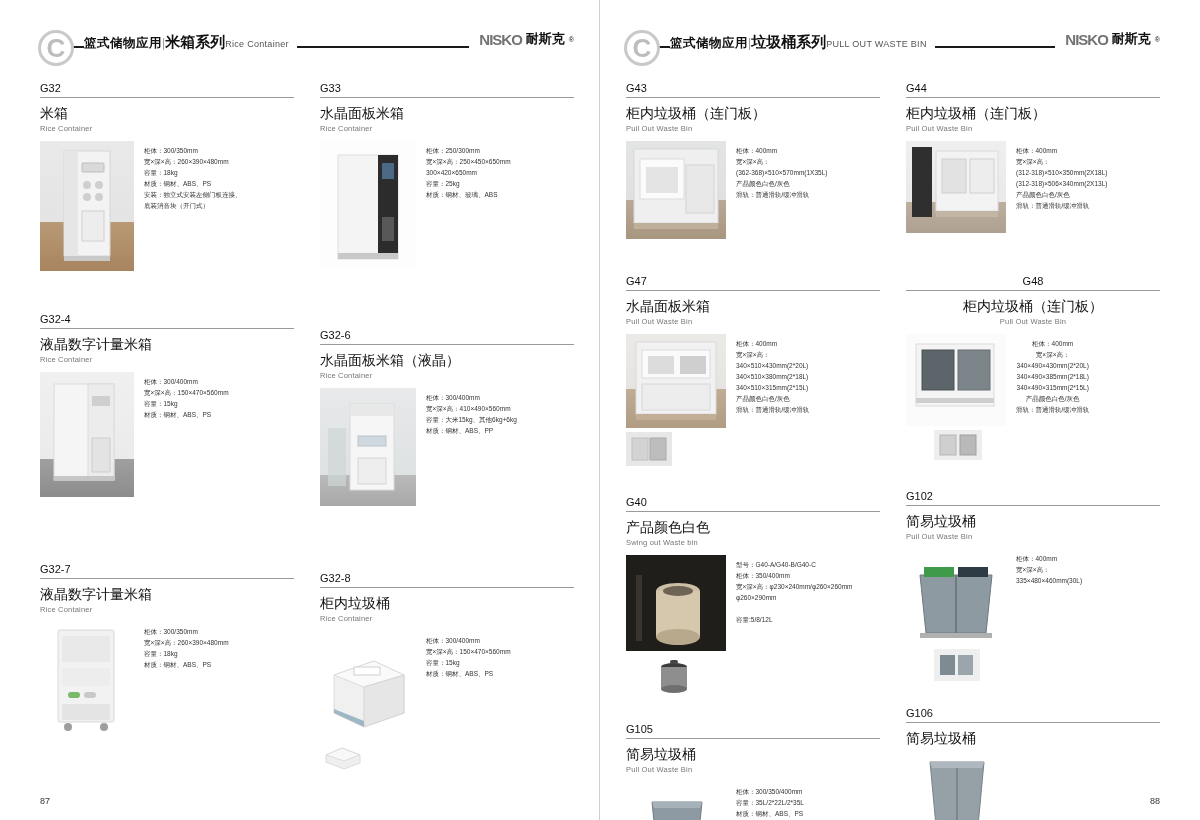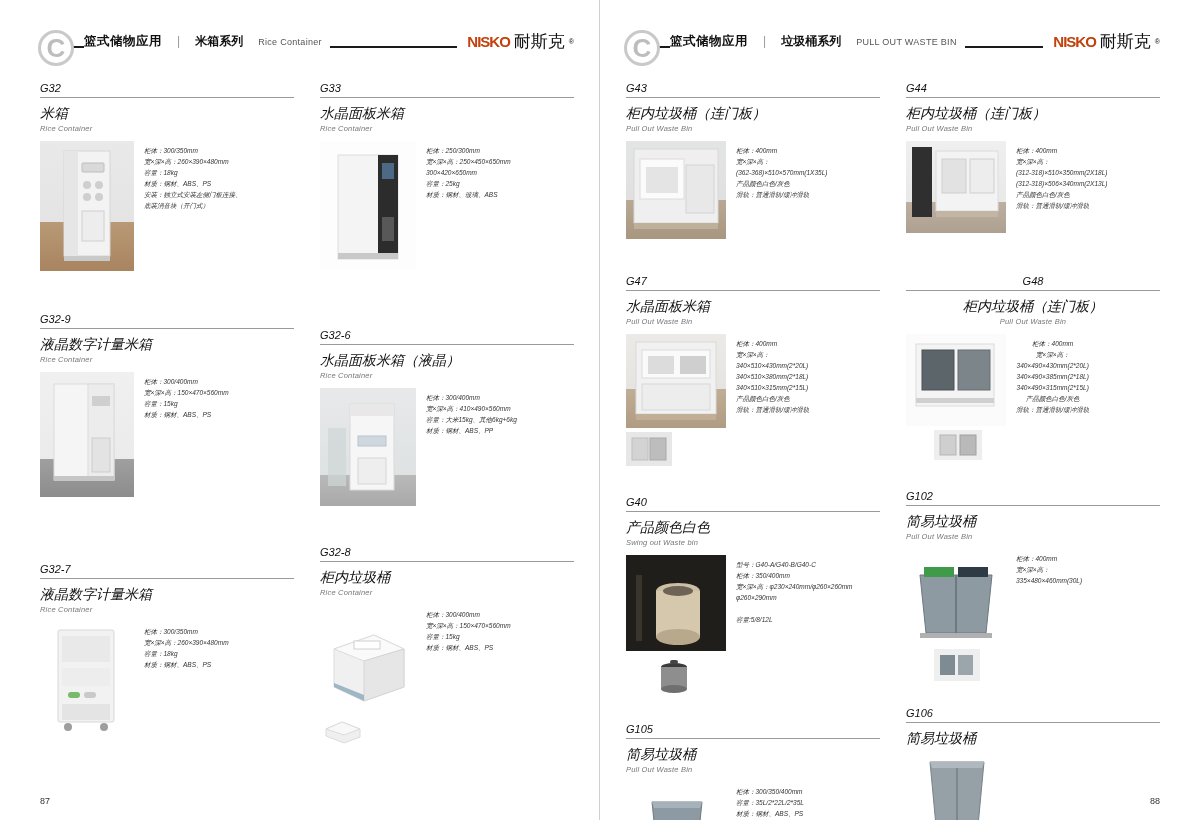--- a/index.html
+++ b/index.html
@@ -18,32 +18,32 @@
   
   .hdr{position:relative;height:44px;}
   .hdr-bar{position:absolute;left:0;right:0;top:22px;height:2px;background:#1a1a1a;}
   .hdr-circle{
     position:absolute;left:-2px;top:6px;width:36px;height:36px;border-radius:50%;
     border:3px solid #c9c9c9;box-sizing:border-box;
     display:flex;align-items:center;justify-content:center;
     font-size:26px;color:#bdbdbd;font-weight:bold;line-height:1;
     background:#fff;
   }
-  .hdr-text{position:absolute;left:44px;top:9px;display:flex;align-items:baseline;gap:15px;background:#fff;padding-right:8px;}
+  .hdr-text{position:absolute;left:44px;top:9px;display:flex;align-items:baseline;gap:0;background:#fff;padding-right:8px;}
   .hdr-cn{font-size:12.5px;color:#111;font-weight:bold;letter-spacing:.5px;}
   .hdr-sep{color:#999;font-size:12px;}
-  .hdr-sub{font-size:12px;color:#111;font-weight:bold;}
+  .hdr-sub{font-size:15px;color:#111;font-weight:bold;}
   .hdr-en{font-size:9px;color:#555;letter-spacing:.3px;}
   .hdr-logo{position:absolute;right:0;top:6px;background:#fff;padding-left:10px;display:flex;align-items:center;gap:4px;}
-  .logo-mark{font-size:15px;font-weight:bold;color:#c2410c;letter-spacing:-1px;}
-  .logo-cn{font-size:17px;font-weight:normal;color:#111;}
+  .logo-mark{font-size:15px;font-weight:bold;color:#737373;letter-spacing:-1px;}
+  .logo-cn{font-size:13px;font-weight:bold;color:#111;}
   .logo-r{font-size:7px;vertical-align:super;color:#111;}
 
   
-  .cols{display:flex;gap:26px;margin-top:14px;font-style:italic;}
+  .cols{display:flex;gap:26px;margin-top:14px;}
   .col{flex:1;min-width:0;}
 
   .item{margin-bottom:14px;}
   .item-code{font-size:11px;color:#111;padding-bottom:3px;}
   .item-rule{height:1px;background:#9a9a9a;margin-bottom:6px;}
   .item-name{font-size:14px;color:#111;line-height:1.35;}
   .item-name-en{font-size:7.5px;color:#777;letter-spacing:.2px;margin-top:1px;}
 
   .body{display:flex;gap:10px;margin-top:8px;}
   .imgwrap{flex:0 0 auto;}
@@ -113,21 +113,21 @@
             <div class="specs">柜体：300/350mm
 宽×深×高：260×390×480mm
 容量：18kg
 材质：钢材、ABS、PS
 安装：独立式安装左侧门板连接、
 底装消音块（开门式）</div>
           </div>
         </div>
 
         <div class="item" style="margin-top:42px;">
-          <div class="item-code">G32-9</div>
+          <div class="item-code">G32-4</div>
           <div class="item-rule"></div>
           <div class="item-name">液晶数字计量米箱</div>
           <div class="item-name-en">Rice Container</div>
           <div class="body">
             <div class="imgwrap">
               <div class="photo" style="width:94px;height:125px;background:linear-gradient(180deg,#f0f0f0 0%,#ebebeb 70%,#9f9f9f 70%,#8c8c8c 100%);">
                 <svg class="ph" viewBox="0 0 94 125">
                   <rect x="14" y="12" width="60" height="96" fill="#f5f5f5" stroke="#dcdcdc"></rect>
                   <rect x="48" y="12" width="26" height="96" fill="#ececec" stroke="#dcdcdc"></rect>
                   <rect x="52" y="24" width="18" height="10" fill="#cfcfcf"></rect>
@@ -216,21 +216,21 @@
                 </svg>
               </div>
             </div>
             <div class="specs">柜体：300/400mm
 宽×深×高：410×490×560mm
 容量：大米15kg、其他6kg+6kg
 材质：钢材、ABS、PP</div>
           </div>
         </div>
 
-        <div class="item" style="margin-top:40px;">
+        <div class="item" style="margin-top:66px;">
           <div class="item-code">G32-8</div>
           <div class="item-rule"></div>
           <div class="item-name">柜内垃圾桶</div>
           <div class="item-name-en">Rice Container</div>
           <div class="body">
             <div class="imgwrap">
               <div class="photo" style="width:96px;height:104px;background:#ffffff;">
                 <svg class="ph" viewBox="0 0 96 104">
                   <polygon points="14,44 54,30 84,44 84,82 44,96 14,82" fill="#f0f0f0" stroke="#dcdcdc"></polygon>
                   <polygon points="14,44 44,56 84,44 54,30" fill="#fafafa" stroke="#dcdcdc"></polygon>

